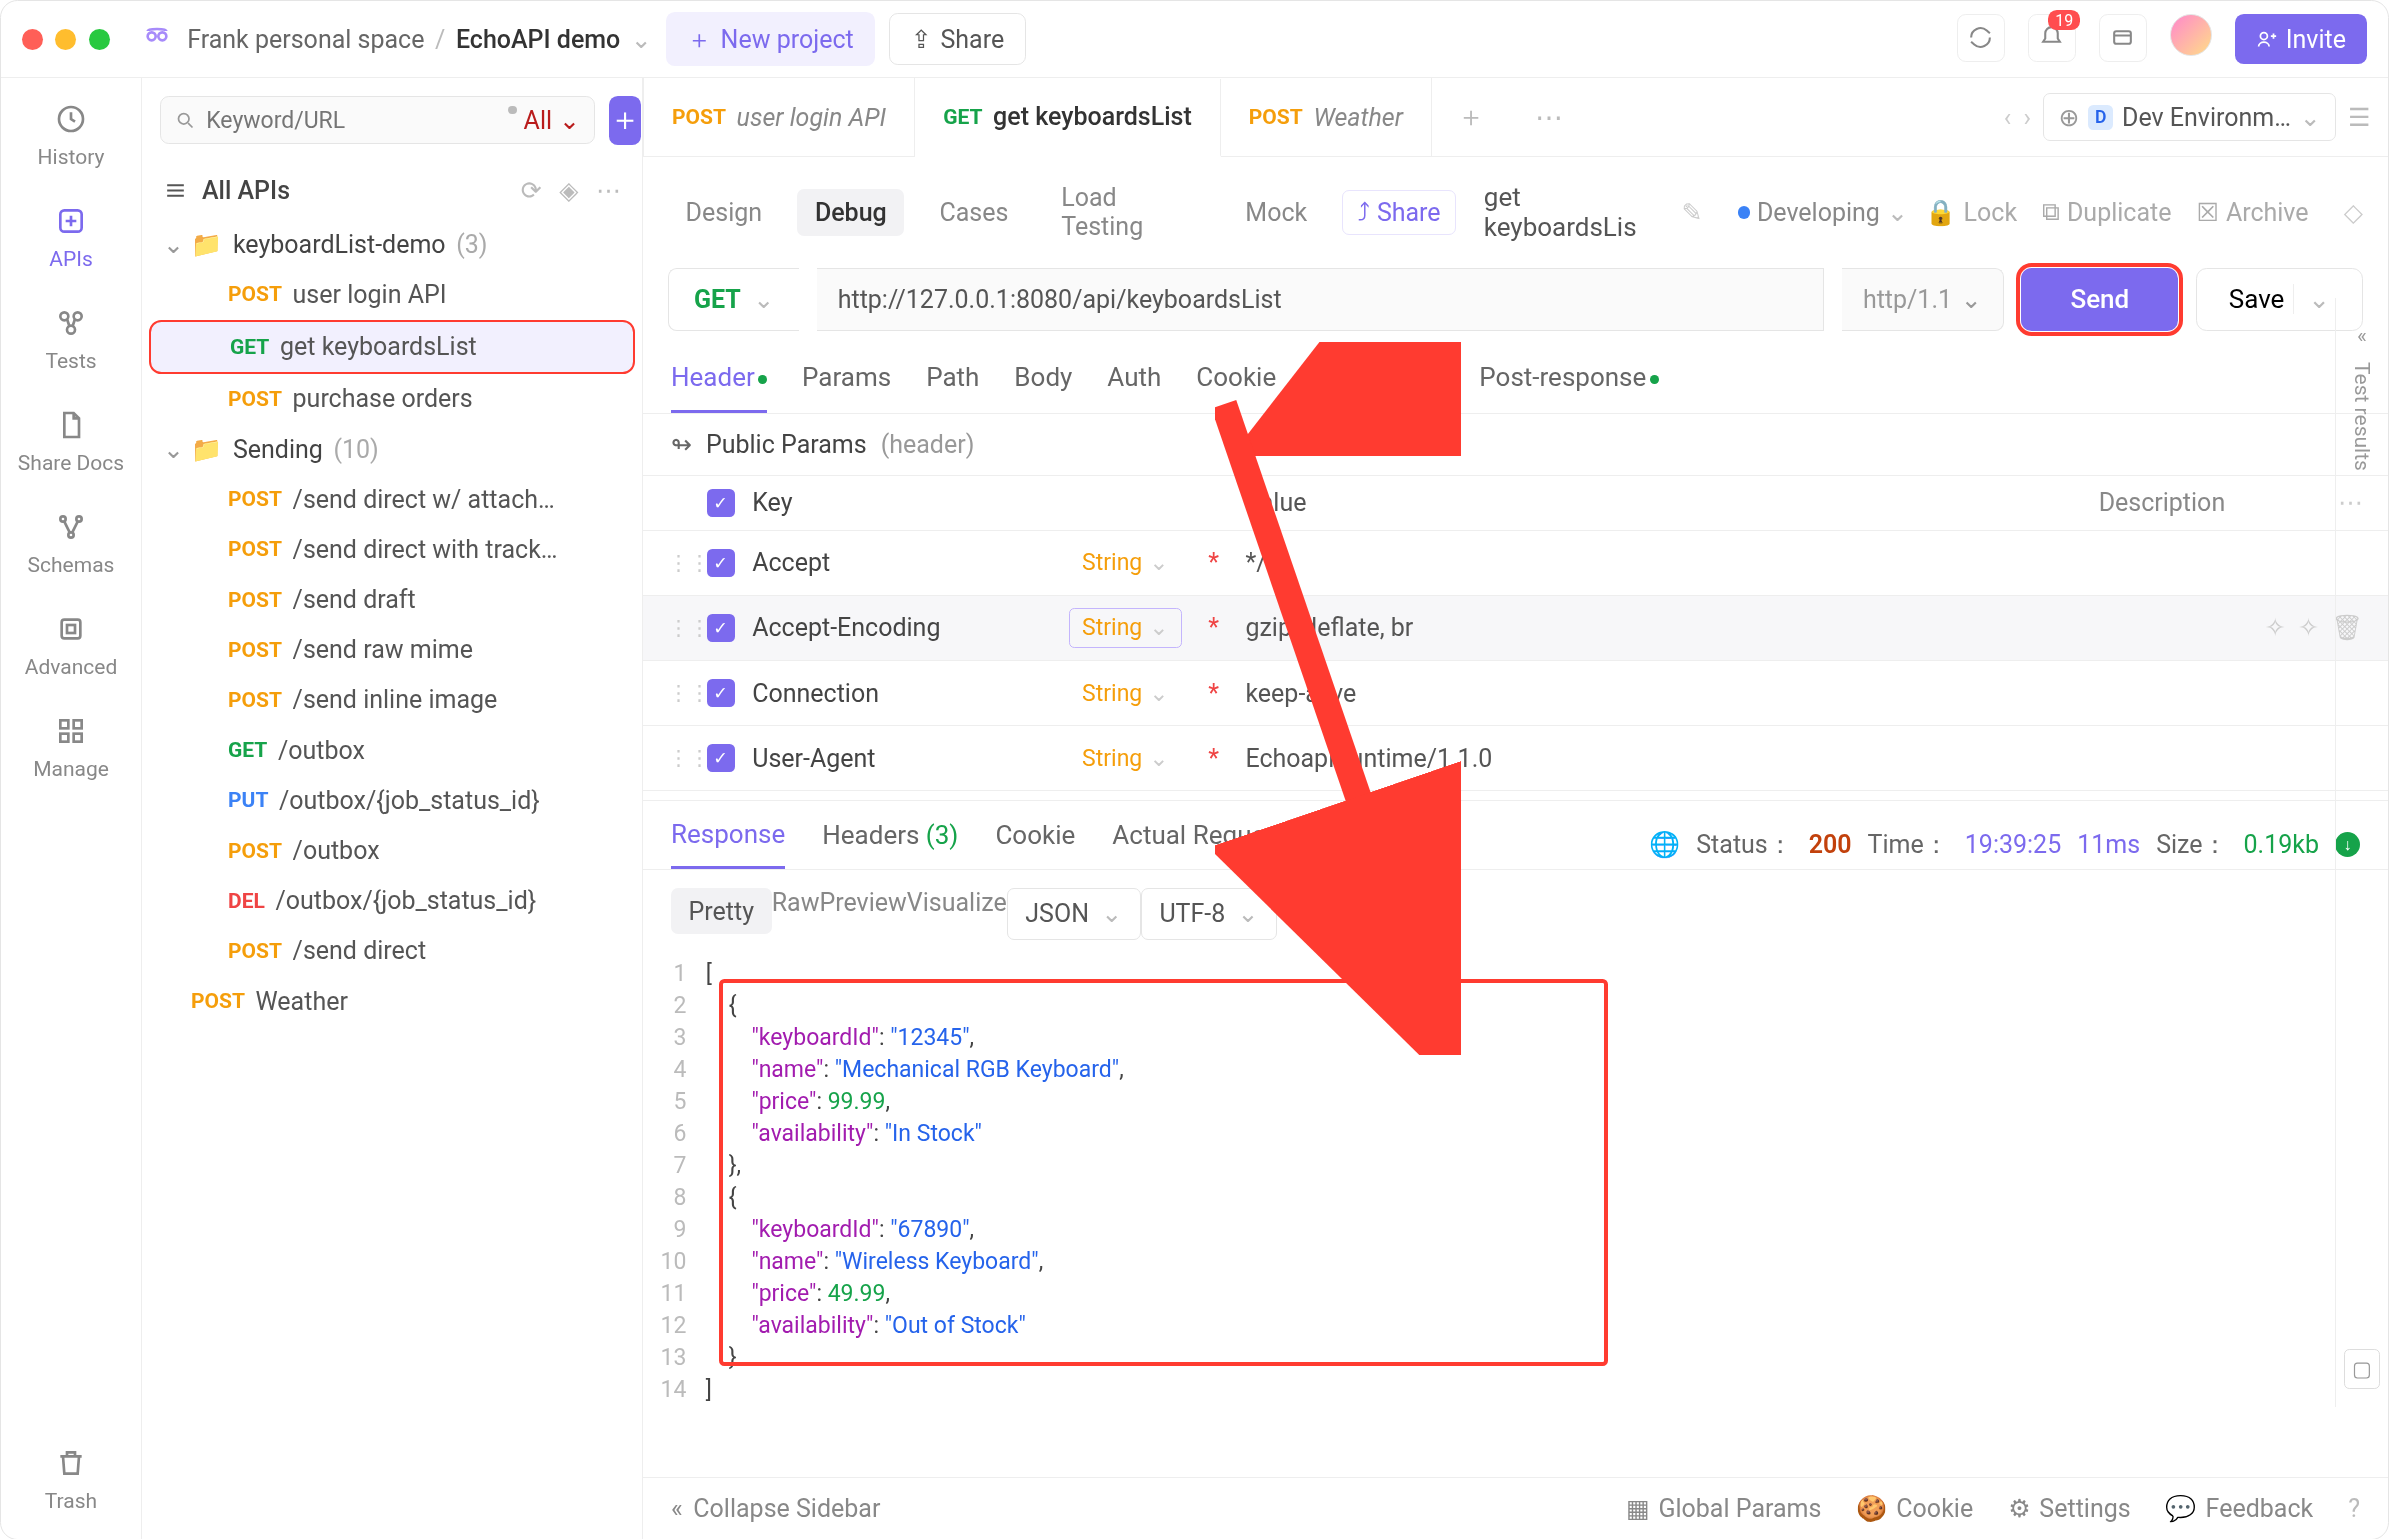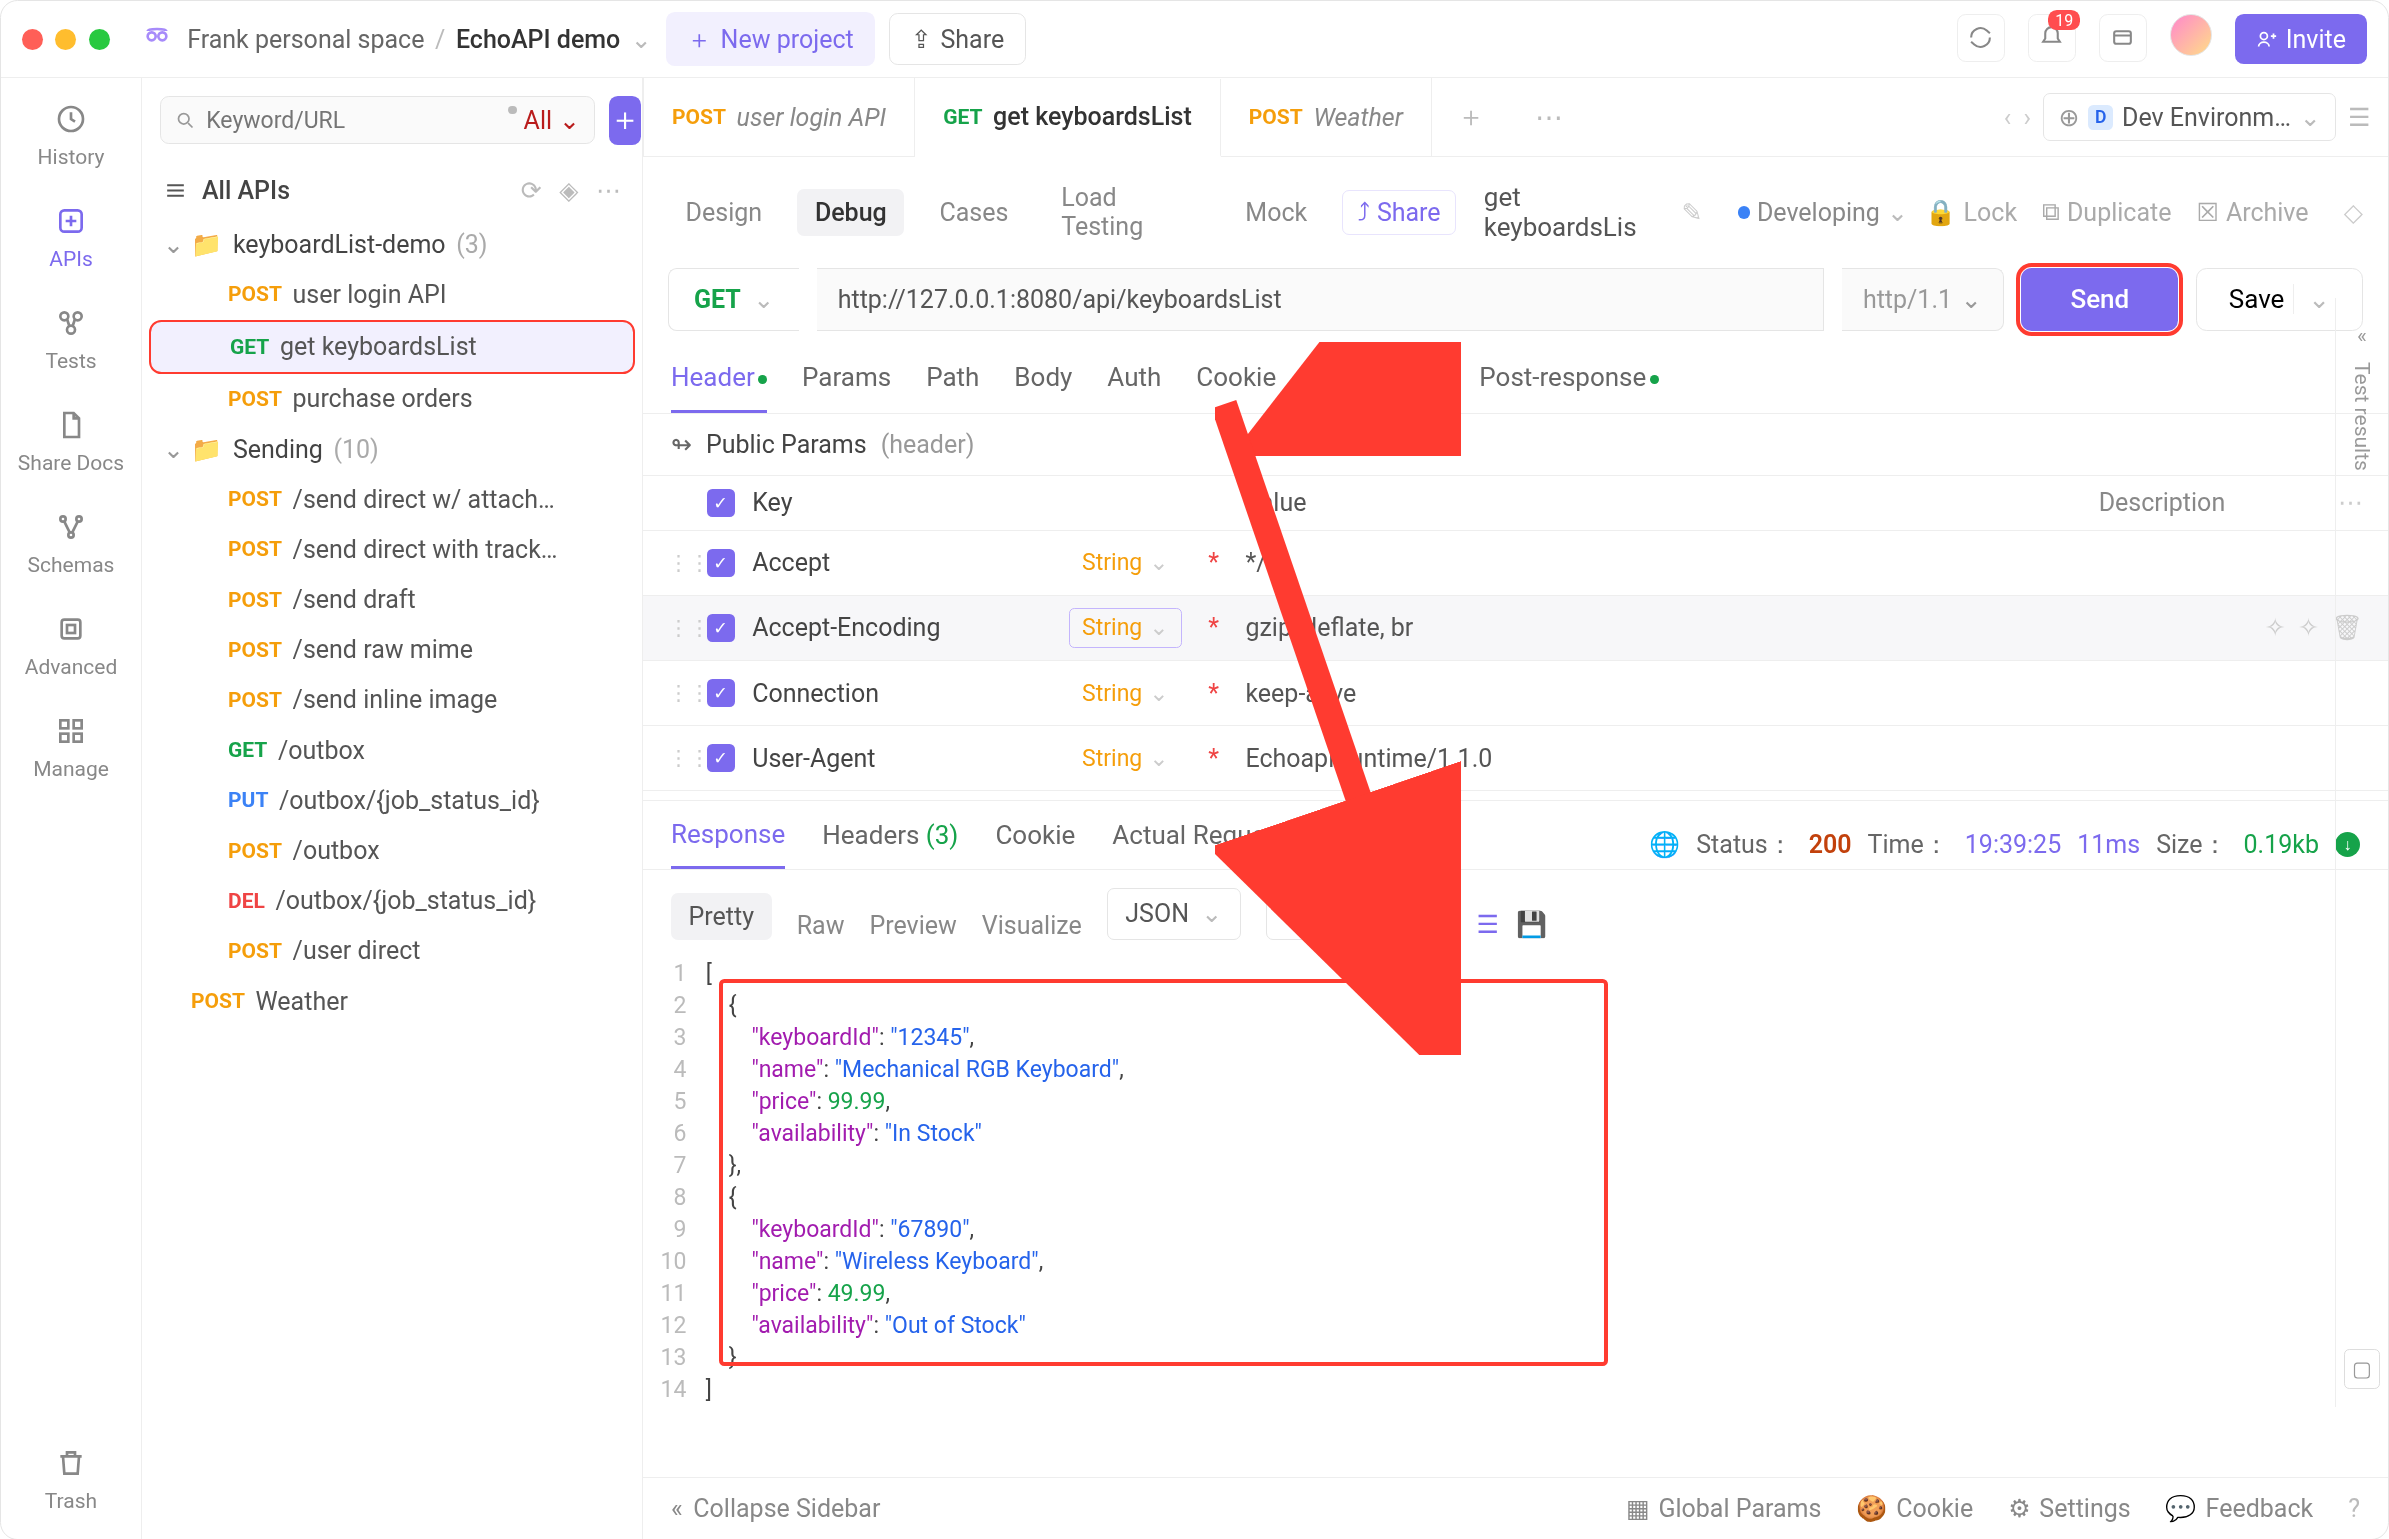--- a/index.html
+++ b/index.html
@@ -105,21 +105,21 @@
 .resp-tabs { display: flex; align-items: center; padding: 17.6px 28px 0; gap: 37px; border-top: 0.9px solid #eee; margin-top: 8.8px; font-size: 26px; color: #666; }
 .resp-tabs .req-tab.active { color: #7c6aee; border-bottom: 3.5px solid #7c6aee; }
 .resp-right { margin-left: auto; display: flex; align-items: center; gap: 16px; font-size: 25px; }
 .st-200 { color: #c2410c; font-weight: 600; }
 .st-time { color: #7c6aee; }
 .st-size { color: #16a34a; }
 .globe { color: #16a34a; }
 .dl-icon { width: 25px; height: 25px; background: #16a34a; border-radius: 50%; color: #fff; display: flex; align-items: center; justify-content: center; font-size: 16px; }
 .dash { border: none; border-bottom: 0.9px solid #eee; margin-bottom: 0; }
 
-.view-row { display: flex; align-items: flex-end; padding: 17.6px 28px; gap: 25px; color: #888; }
+.view-row { display: flex; align-items: flex-start; padding: 17.6px 28px; color: #888; }
 .view-row .seg.active { background: #f2f2f4; color: #555; border-radius: 7px; }
 .sel-box { border: 0.9px solid #e5e5e5; border-radius: 7px; padding: 10.6px 17.6px; display: flex; align-items: center; gap: 12.3px; color: #555; }
 .view-icons { margin-left: 14px; display: flex; gap: 17.6px; color: #bbb; }
 .view-icons .active-icon { color: #7c6aee; }
 
 .code-area { display: flex; padding: 0 17.6px 17.6px 17.6px; font-family: "SF Mono", Menlo, monospace; font-size: 23px; line-height: 32px; position: relative; }
 .gutter { color: #bbb; text-align: right; padding-right: 19.4px; user-select: none; }
 .code { color: #444; }
 .code .k { color: #a21caf; } 
 .code .s { color: #2563eb; } 
@@ -374,21 +374,21 @@
           <div class="tree-item indent2">
             <span class="method m-post">POST</span>
             <span class="tree-label">/outbox</span>
           </div>
           <div class="tree-item indent2">
             <span class="method m-del">DEL</span>
             <span class="tree-label">/outbox/{job_status_id}</span>
           </div>
           <div class="tree-item indent2">
             <span class="method m-post">POST</span>
-            <span class="tree-label">/user direct</span>
+            <span class="tree-label">/send direct</span>
           </div>
           <div class="tree-item indent1">
             <span class="method m-post">POST</span>
             <span class="tree-label">Weather</span>
           </div>
         </div>
     </div>
 
     <div class="content">
 

